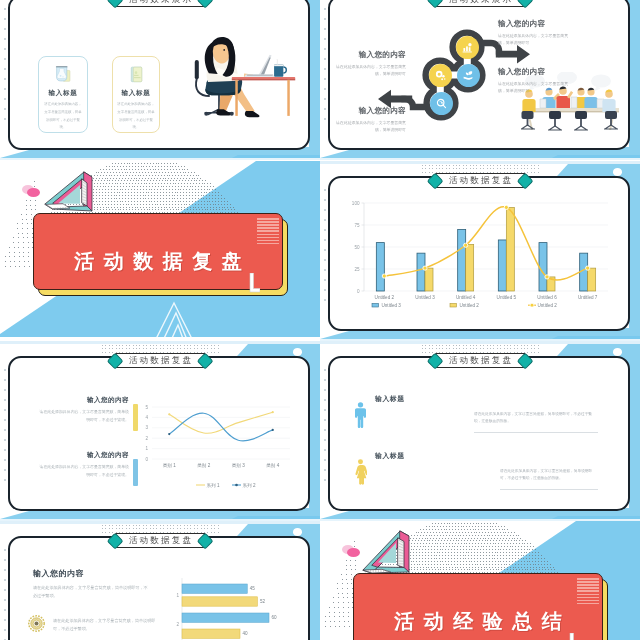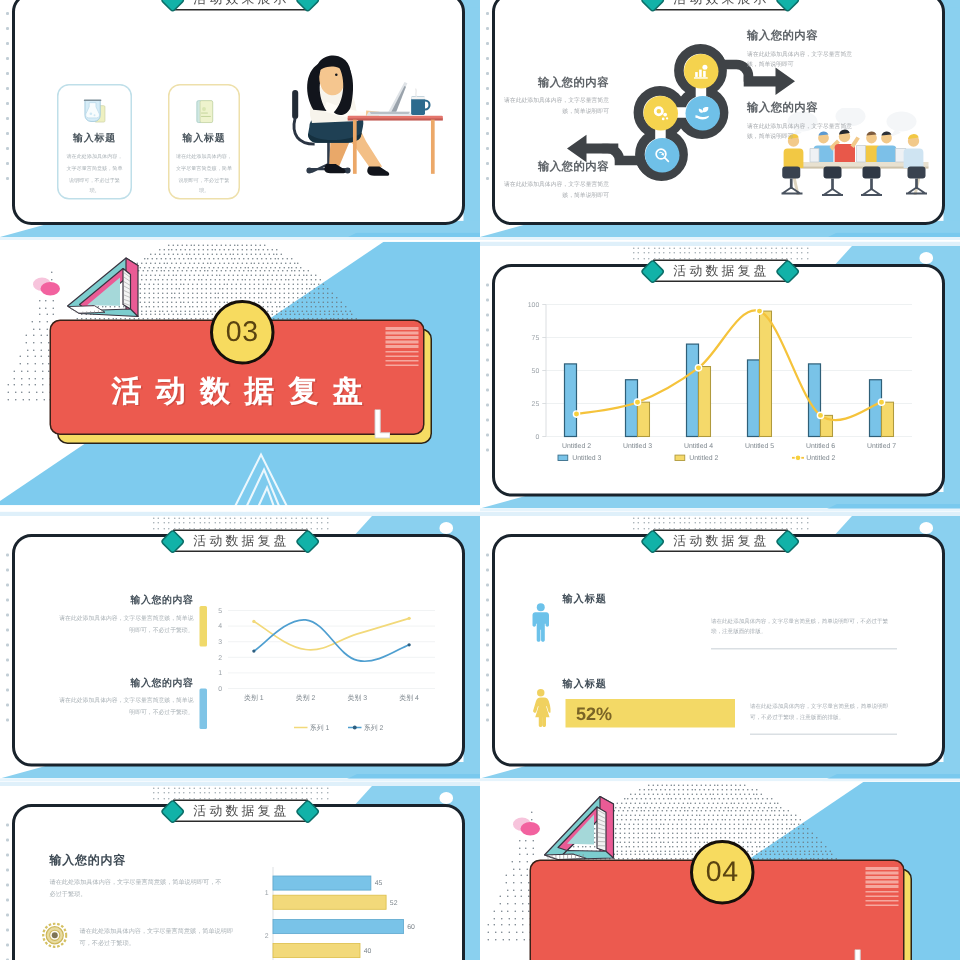--- a/index.html
+++ b/index.html
@@ -1383,23 +1383,20 @@
             <i style="left:0;top:12.4px;width:22px"></i>
             <i style="left:0;top:15.5px;width:22px"></i>
             <i style="left:0;top:18.6px;width:22px"></i>
             <i style="left:0;top:21.7px;width:22px"></i>
             <i style="left:0;top:24.8px;width:22px"></i>
           </div>
     </div>
     <svg class="sec-Lmark" width="14" height="20" style="left:246px;top:112px" viewBox="0 0 14 20">
           <path d="M4 0 L7.5 0 L7.5 15.5 L14 15.5 L14 19 L4 19 Z" fill="#ffffff" stroke="#cfcfcf" stroke-width=".6"></path>
         </svg>
-    <div class="sec-num">
-          <span>03</span>
-        </div>
     <div class="sec-title">活动数据复盘</div>
   </div>
 </div>
 
 <div class="slide r1 c1">
   <div class="topband"></div>
   <div class="rightband"></div>
   <div class="botblue"></div>
   <div class="tr-wedge"></div>
   <div class="tr-dot"></div>
@@ -1909,23 +1906,20 @@
         </svg>
     <div class="gtitle" style="left:55px;top:53px">输入标题</div>
     <div class="gbody" style="left:154px;top:70px;width:124px">请在此处添加具体内容，文字尽量言简意赅，简单说明即可，不必过于繁琐，注意版面的排版。</div>
     <div class="gline" style="left:154px;top:91px;width:124px"></div>
 
     <svg class="s6ico" viewBox="0 0 24 48" width="13" height="26" style="left:34px;top:118px">
           <circle cx="12" cy="5.2" r="4.6" fill="#f0d15f"></circle>
           <path d="M12 11.2c-3.6 0-5.05 1.6-5.95 4.6L2.7 27.1c-.35 1.2.3 2.3 1.4 2.6 1.1.3 2.2-.35 2.5-1.5l1.95-6.5.9.25-4.25 13.5h4.35V45.2c0 1.25.95 2.25 2.2 2.25s2.2-1 2.2-2.25v-9.75h.1v9.75c0 1.25.95 2.25 2.2 2.25s2.2-1 2.2-2.25v-9.75h4.35l-4.25-13.5.9-.25 1.95 6.5c.3 1.15 1.4 1.8 2.5 1.5 1.1-.3 1.75-1.4 1.4-2.6l-3.35-11.3c-.9-3-2.35-4.6-5.95-4.6z" fill="#f0d15f"></path>
         </svg>
     <div class="gtitle" style="left:55px;top:110px">输入标题</div>
-    <div class="gbar yel" style="left:57px;top:125px;width:113px;background:#f3d966">
-          <span>52%</span>
-        </div>
     <div class="gbody" style="left:180px;top:127px;width:98px">请在此处添加具体内容，文字尽量言简意赅，简单说明即可，不必过于繁琐，注意版面的排版。</div>
     <div class="gline" style="left:180px;top:148px;width:98px"></div>
   </div>
   <div class="br-wedge"></div>
   <div class="bottomband"></div>
 </div>
 
 <div class="slide r3 c0">
   <div class="topband"></div>
   <div class="rightband"></div>
@@ -3066,19 +3060,17 @@
             <i style="left:0;top:12.4px;width:22px"></i>
             <i style="left:0;top:15.5px;width:22px"></i>
             <i style="left:0;top:18.6px;width:22px"></i>
             <i style="left:0;top:21.7px;width:22px"></i>
             <i style="left:0;top:24.8px;width:22px"></i>
           </div>
     </div>
     <svg class="sec-Lmark" width="14" height="20" style="left:246px;top:112px" viewBox="0 0 14 20">
           <path d="M4 0 L7.5 0 L7.5 15.5 L14 15.5 L14 19 L4 19 Z" fill="#ffffff" stroke="#cfcfcf" stroke-width=".6"></path>
         </svg>
-    <div class="sec-num">
-          <span>04</span>
-        </div>
+    <div class="sec-title">活动经验总结</div>
   </div>
 </div>
 
 </div>
 
 </body></html>

